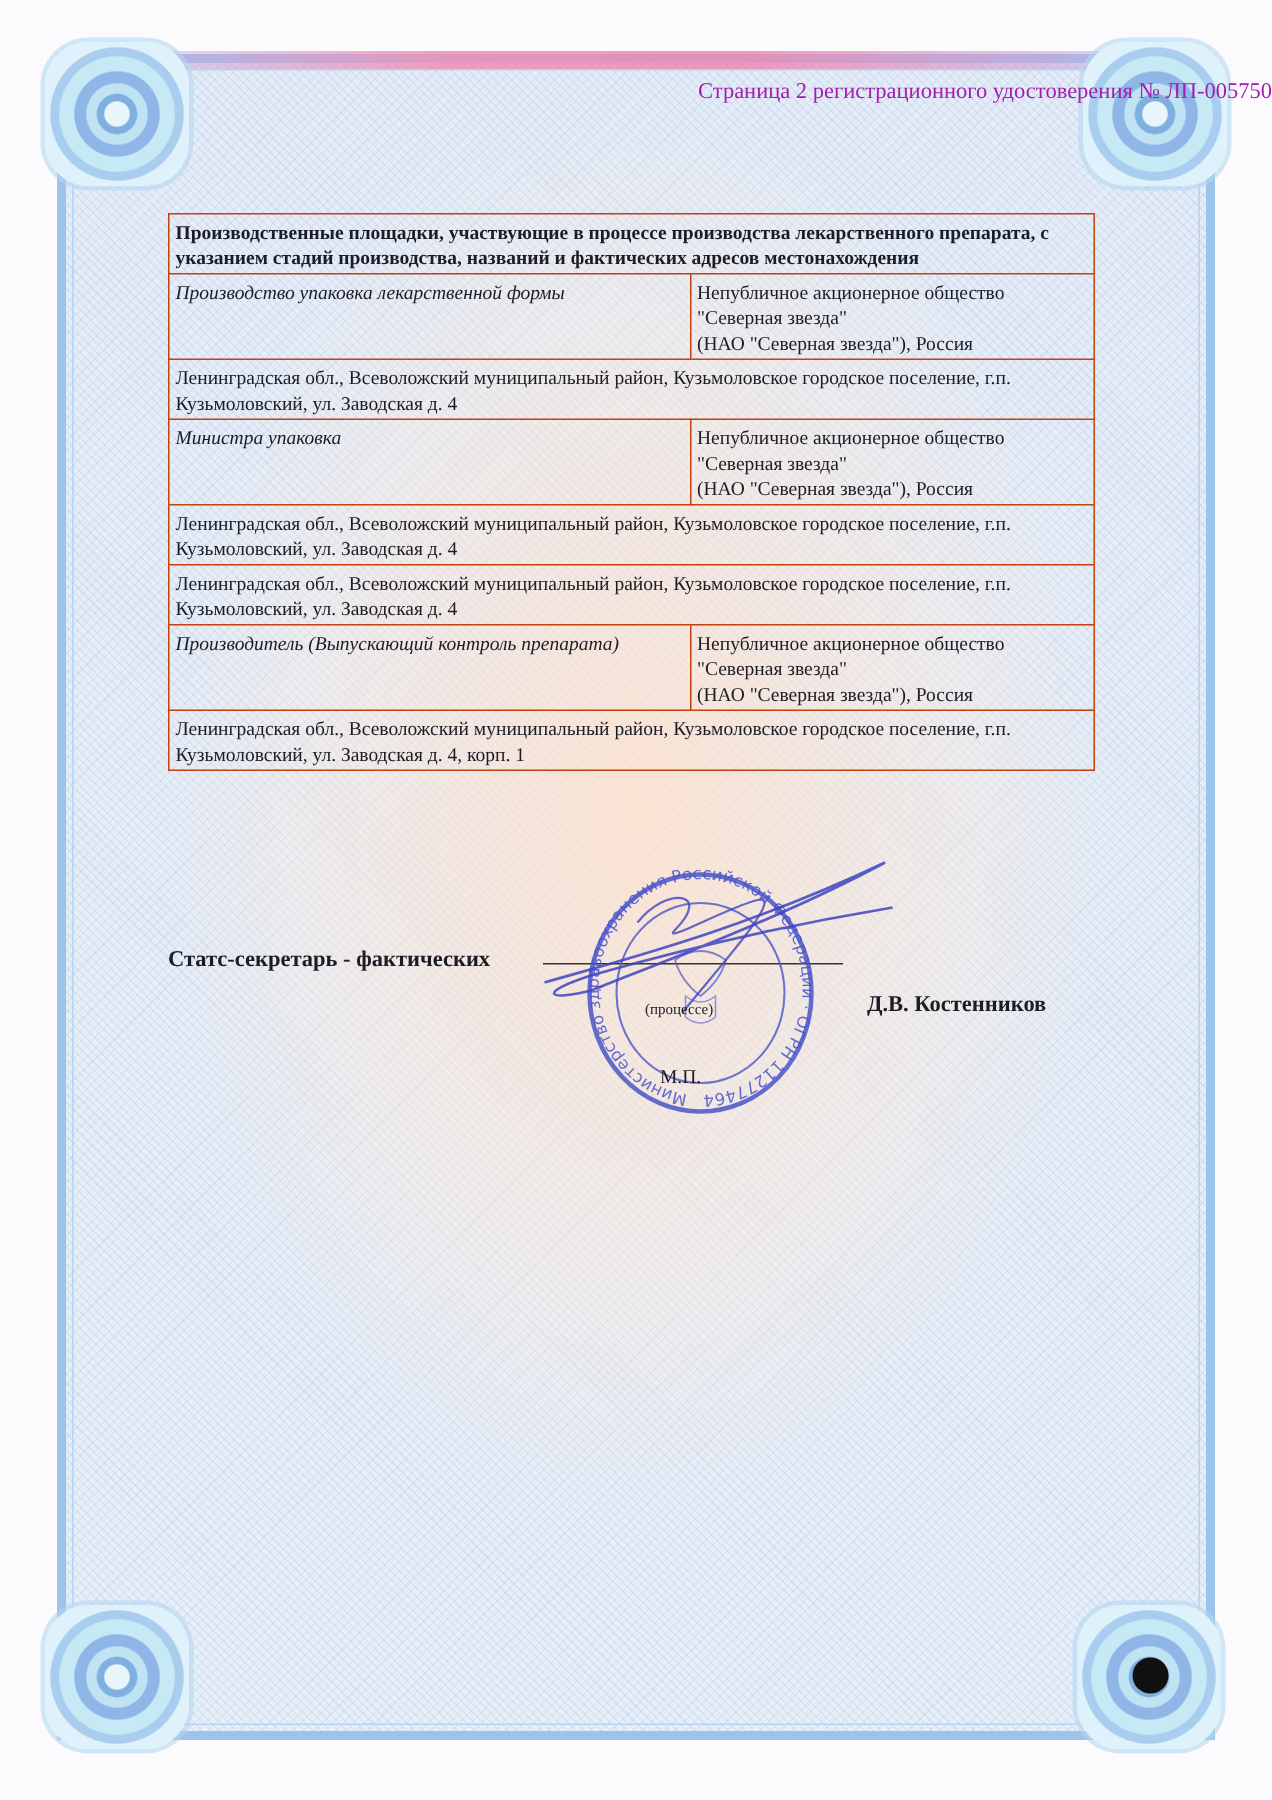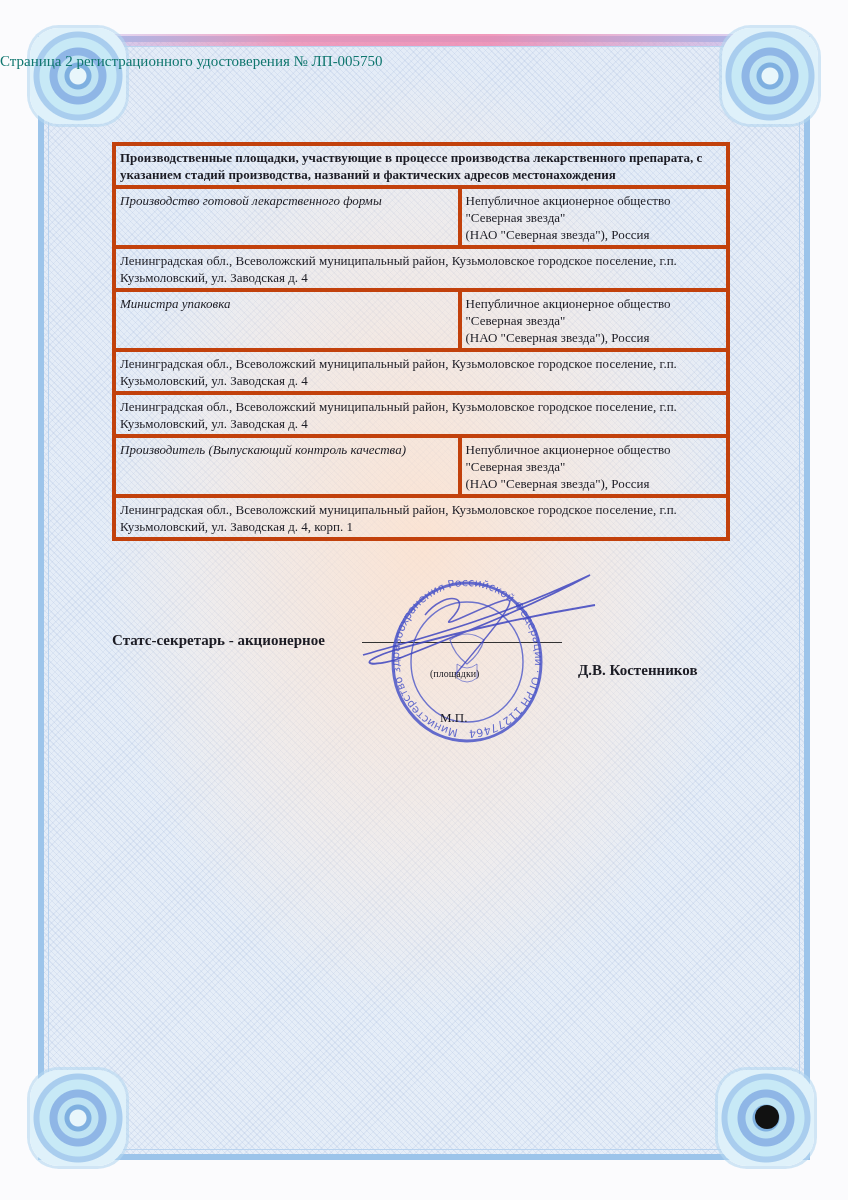--- a/index.html
+++ b/index.html
@@ -37,29 +37,29 @@
   }
   .rosette.tl { left: 30px; top: 28px; }
   .rosette.tr { left: 722px; top: 28px; }
   .rosette.bl { left: 30px; top: 1070px; }
   .rosette.br { left: 718px; top: 1070px; }
   .hole-dot {
     position: absolute; left: 755px; top: 1105px; width: 24px; height: 24px;
     border-radius: 50%; background: #111;
   }
   .page-header {
-    position: absolute; left: 0; top: 53px; width: 848px; text-align: left;
-    font-size: 15px; color: #0f766e;
+    position: absolute; left: 0; top: 53px; width: 848px; text-align: right;
+    font-size: 15px; color: #a21caf;
   }
   table.sites {
     position: absolute; left: 112px; top: 142px; width: 618px;
     border-collapse: collapse; font-size: 13px; line-height: 17px;
   }
   table.sites td {
-    border: 4px solid #c2410c; padding: 3px 4px 2px 4px; vertical-align: top;
+    border: 1px solid #c2410c; padding: 3px 4px 2px 4px; vertical-align: top;
   }
   table.sites td.head { font-weight: bold; }
   table.sites td.stage { font-style: italic; width: 345px; }
   table.sites td.org { width: 265px; }
   .sign-title {
     position: absolute; left: 112px; top: 630px; font-weight: bold; font-size: 15px; line-height: 20px;
   }
   .sign-line {
     position: absolute; left: 362px; top: 642px; width: 200px; height: 1px; background: #333;
   }
@@ -95,21 +95,21 @@
 
 <div class="page-header">Страница 2 регистрационного удостоверения № ЛП-005750</div>
 
 <table class="sites">
   <tbody>
       <tr>
     <td class="head" colspan="2">Производственные площадки, участвующие в процессе производства лекарственного препарата, с указанием стадий производства, названий и фактических адресов местонахождения</td>
   </tr>
 
   <tr>
-    <td class="stage">Производство готовой лекарственного формы</td>
+    <td class="stage">Производство упаковка лекарственной формы</td>
     <td class="org">
       <div>Непубличное акционерное общество</div>
       <div>"Северная звезда"</div>
       <div>(НАО "Северная звезда"), Россия</div>
     </td>
   </tr>
   <tr>
     <td colspan="2">Ленинградская обл., Всеволожский муниципальный район, Кузьмоловское городское поселение, г.п. Кузьмоловский, ул. Заводская д. 4</td>
   </tr>
 
@@ -123,35 +123,35 @@
   </tr>
   <tr>
     <td colspan="2">Ленинградская обл., Всеволожский муниципальный район, Кузьмоловское городское поселение, г.п. Кузьмоловский, ул. Заводская д. 4</td>
   </tr>
 
   <tr>
     <td colspan="2">Ленинградская обл., Всеволожский муниципальный район, Кузьмоловское городское поселение, г.п. Кузьмоловский, ул. Заводская д. 4</td>
   </tr>
 
   <tr>
-    <td class="stage">Производитель (Выпускающий контроль качества)</td>
+    <td class="stage">Производитель (Выпускающий контроль препарата)</td>
     <td class="org">
       <div>Непубличное акционерное общество</div>
       <div>"Северная звезда"</div>
       <div>(НАО "Северная звезда"), Россия</div>
     </td>
   </tr>
   <tr>
     <td colspan="2">Ленинградская обл., Всеволожский муниципальный район, Кузьмоловское городское поселение, г.п. Кузьмоловский, ул. Заводская д. 4, корп. 1</td>
   </tr>
 </tbody>
   </table>
 
 <div class="sign-title">
-  <div>Статс-секретарь - акционерное</div>
+  <div>Статс-секретарь - фактических</div>
 </div>
 <div class="sign-line"></div>
 <div class="sign-name">Д.В. Костенников</div>
 
 <svg class="stamp" viewBox="0 0 155 165">
   <defs>
     <path id="stampArc" d="M 77 150 A 68 72 0 1 1 77.1 150"></path>
   </defs>
   <ellipse cx="77" cy="82" rx="74" ry="79" fill="none" stroke="#4a55c8" stroke-width="3" opacity="0.85"></ellipse>
   <ellipse cx="77" cy="82" rx="56" ry="60" fill="none" stroke="#4a55c8" stroke-width="1.4" opacity="0.8"></ellipse>
@@ -160,14 +160,14 @@
   </text>
   <path d="M60 60 q17 -12 34 0 q-4 14 -17 24 q-13 -10 -17 -24z" fill="none" stroke="#4a55c8" stroke-width="1.2" opacity="0.7"></path>
   <path d="M67 84 q10 8 20 0 v14 q-10 8 -20 0z" fill="none" stroke="#4a55c8" stroke-width="1" opacity="0.6"></path>
 </svg>
 
 <svg class="signature" viewBox="0 0 245 110">
   <path d="M8 85 C60 70, 140 50, 235 5 C170 40, 90 70, 40 90 C10 98, 2 92, 40 80 C110 60, 180 45, 240 35" fill="none" stroke="#3d44c0" stroke-width="1.8" opacity="0.85"></path>
   <path d="M70 45 C90 20, 120 25, 95 50 C85 60, 130 35, 150 30 C170 25, 120 80, 100 105" fill="none" stroke="#3d44c0" stroke-width="1.5" opacity="0.8"></path>
 </svg>
 
-<div class="sign-caption">(площадки)</div>
+<div class="sign-caption">(процессе)</div>
 <div class="stamp-mp">М.П.</div>
 
 </body></html>

